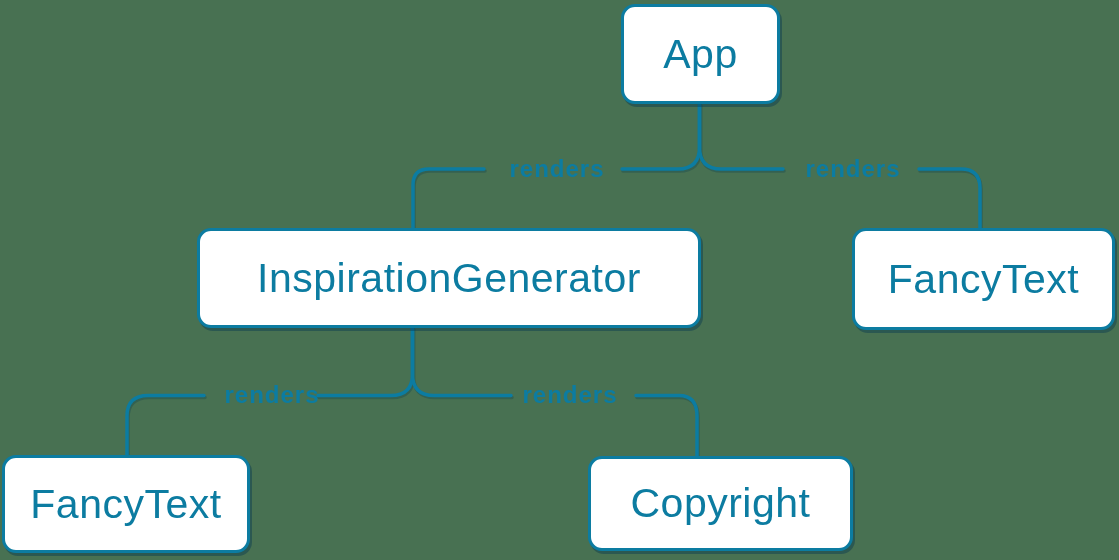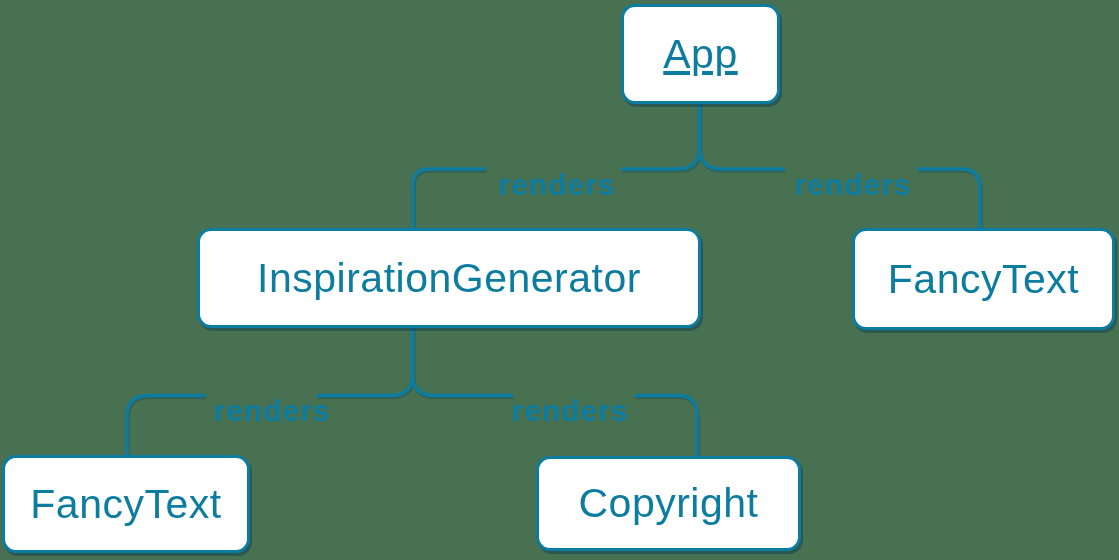--- a/index.html
+++ b/index.html
@@ -45,33 +45,32 @@
     color: var(--accent);
     font-size: 41px;
     font-weight: 500;
     letter-spacing: 0.5px;
     white-space: nowrap;
   }
   .edge-label {
     position: absolute;
     transform: translate(-50%, -50%);
     color: var(--accent);
-    font-size: 30px;
+    font-size: 24px;
     font-weight: 600;
     letter-spacing: 1px;
     white-space: nowrap;
     line-height: 1;
-    margin-top: 16px;
   }
   
-  .node-app        { left: 621px; top: 4px;   width: 159px; height: 100px; text-decoration: underline; }
+  .node-app        { left: 621px; top: 4px;   width: 159px; height: 100px; }
   .node-insp       { left: 197px; top: 228px; width: 504px; height: 100px; }
   .node-fancy-top  { left: 852px; top: 228px; width: 263px; height: 102px; }
   .node-fancy-bot  { left: 2px;   top: 455px; width: 248px; height: 98px;  }
-  .node-copyright  { left: 536px; top: 456px; width: 265px; height: 95px; text-align: right;  }
+  .node-copyright  { left: 588px; top: 456px; width: 265px; height: 95px; text-align: right;  }
   .label-1l { left: 557px; top: 169px; }
   .label-1r { left: 853px; top: 169px; }
   .label-2l { left: 272px; top: 395px; }
   .label-2r { left: 570px; top: 395px; }
 </style>
 </head>
 <body>
 
 <div class="stage">
 

